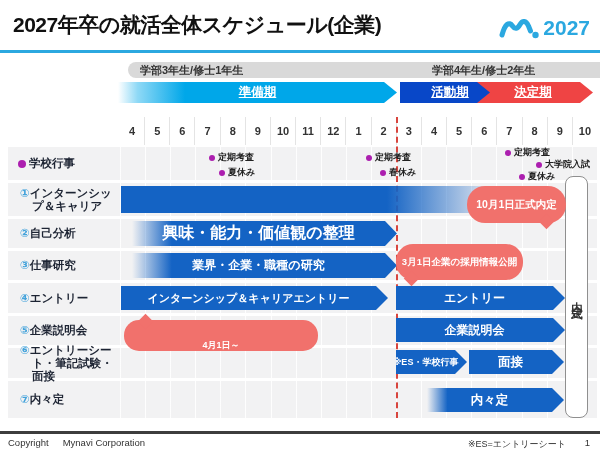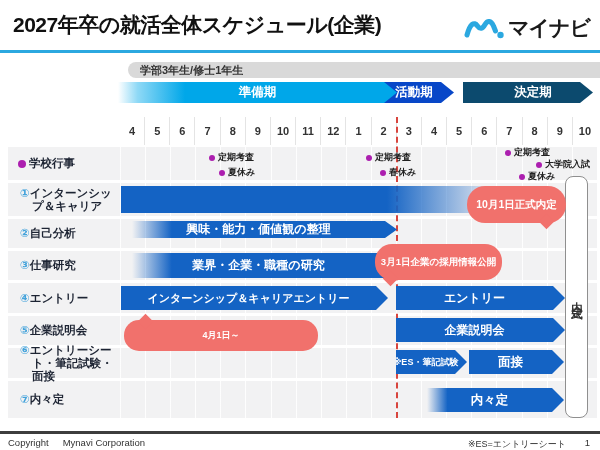--- a/index.html
+++ b/index.html
@@ -17,25 +17,25 @@
 
   
   .pill { left:128px; top:62px; width:479px; height:16px; background:#D9D9D9; border-radius:8px; }
   .pill span { position:absolute; top:1px; font-size:11px; font-weight:bold; color:#333; white-space:nowrap; }
   .pill .pl { left:12px; }
   .pill .pr { left:304px; }
 
   
   .phase { top:82px; height:21px; color:#fff; font-size:12.5px; font-weight:bold;
            text-align:center; line-height:21px; white-space:nowrap;
-           clip-path:polygon(0 0, calc(100% - 13px) 0, 100% 50%, calc(100% - 13px) 100%, 0 100%); }
+           clip-path:polygon(0 0, calc(100% - 13px) 0, 100% 50%, calc(100% - 13px) 100%, 0 100%);text-decoration:underline; }
   .ph1 { left:118px; width:279px; z-index:3;
          background:linear-gradient(90deg,#ffffff 0%,#8fd9f6 7%,#00A7E9 24%); }
-  .ph2 { left:364px; width:90px;  z-index:2; background:#0847C8; padding-left:10px; }
-  .ph3 { left:463px; width:130px; z-index:1; background:#0c4a6e; padding-left:10px; }
+  .ph2 { left:400px; width:90px;  z-index:2; background:#0847C8; padding-left:10px; }
+  .ph3 { left:463px; width:130px; z-index:1; background:#ef4444; padding-left:10px; }
 
   
   .months { left:120px; top:117px; width:477px; height:28px; display:flex; background:#fff; z-index:2; }
   .mc { flex:1; text-align:center; line-height:28px; font-size:11px; font-weight:bold; color:#333;
         border-left:1px solid #E4E4E4; }
   .mc:first-child { border-left:none; }
 
   
   .band { left:8px; width:589px; background:#F2F2F3; z-index:1; }
   .grid-overlay { left:120px; top:147px; width:477px; height:271px; z-index:2; pointer-events:none;
@@ -69,47 +69,48 @@
           border:1.5px solid #8F8F8F; border-radius:8px; z-index:5;
           display:flex; align-items:center; justify-content:center; }
   .nbox span { writing-mode:vertical-rl; font-size:11.5px; font-weight:bold; color:#333; letter-spacing:3px; }
 
   
   .bub { background:#F1716C; color:#fff; font-weight:bold; text-align:center; z-index:6;
          display:flex; flex-direction:row; align-items:center; justify-content:center; }
   .bub .tail { position:absolute; width:11px; height:11px; background:#F1716C; transform:rotate(45deg); }
   .bub1 { left:467px; top:186px; width:99px; height:37px; border-radius:18px; font-size:10.5px; line-height:13px; }
   .bub1 .tail { bottom:-4px; right:14px; }
-  .bub2 { left:375px; top:244px; width:127px; height:36px; border-radius:17px; font-size:9.5px; line-height:12px; }
+  .bub2 { left:396px; top:244px; width:127px; height:36px; border-radius:17px; font-size:9.5px; line-height:12px; }
   .bub2 .tail { bottom:-4px; left:10px; }
-  .bub3 { left:124px; top:320px; width:194px; height:31px; border-radius:15px; font-size:9px; line-height:11px; }
+  .bub3 { left:124px; top:320px; width:194px; height:31px; border-radius:15px; font-size:9px; line-height:11px;align-items:flex-end; }
   .bub3 .tail { top:-4px; left:16px; }
 
   
   .footer-rule { left:0; top:431px; width:600px; height:2.5px; background:#3D3D3D; }
   .f-copy { left:8px; top:437px; font-size:9.5px; color:#333; }
   .f-copy .co { margin-left:14px; }
   .f-note { right:34px; top:438px; font-size:9px; color:#333; }
   .f-page { right:10px; top:437px; font-size:9.5px; color:#333; }
 </style>
 </head>
 <body>
 
 <div class="abs title">2027年卒の就活全体スケジュール(企業)</div>
 <div class="abs logo">
   <svg width="40" height="28" viewBox="0 0 40 28">
     <path d="M3 21 C6 10, 10 7, 13.5 12 C16 15.5, 18.5 15, 21 10.5 C23.5 6, 27 6.5, 29.5 12 L31.5 17" fill="none" stroke="#2BA8E0" stroke-width="5" stroke-linecap="round" stroke-linejoin="round"></path>
     <circle cx="36.5" cy="21" r="3.2" fill="#2BA8E0"></circle>
   </svg>
-  <span class="logo-brand">マイナビ</span>
+  <span class="logo-year">2027</span>
 </div>
 <div class="abs header-rule"></div>
 
 <div class="abs pill">
   <span class="pl">学部3年生/修士1年生</span>
+  <span class="pr">学部4年生/修士2年生</span>
 </div>
 
 <div class="abs phase ph3">決定期</div>
 <div class="abs phase ph2">活動期</div>
 <div class="abs phase ph1">準備期</div>
 
 <div class="abs months">
   <span class="mc">4</span>
   <span class="mc">5</span>
   <span class="mc">6</span>
@@ -192,26 +193,26 @@
     <span>大学院入試</span>
   </div>
 <div class="abs ev" style="left:519px;top:170px;">
     <span class="edot"></span>
     <span>夏休み</span>
   </div>
 
 <div class="abs redline"></div>
 
 <div class="abs bar fadeR" style="left:121px;top:186px;width:380px;height:27px;"></div>
-<div class="abs bar tip fadeL" style="left:132px;top:221px;width:265px;height:17px;font-size:12px;">興味・能力・価値観の整理</div>
+<div class="abs bar tip fadeL" style="left:132px;top:221px;width:265px;height:25px;font-size:16px;">興味・能力・価値観の整理</div>
 <div class="abs bar tip fadeL" style="left:132px;top:253px;width:265px;height:25px;font-size:12px;">業界・企業・職種の研究</div>
 <div class="abs bar tip" style="left:121px;top:286px;width:267px;height:24px;font-size:11px;">インターンシップ＆キャリアエントリー</div>
 <div class="abs bar tip" style="left:396px;top:286px;width:169px;height:24px;font-size:12px;">エントリー</div>
 <div class="abs bar tip" style="left:396px;top:318px;width:169px;height:24px;font-size:12px;">企業説明会</div>
-<div class="abs bar tip" style="left:396px;top:350px;width:71px;height:24px;font-size:9px;">※ES・筆記試験</div>
+<div class="abs bar tip" style="left:396px;top:350px;width:71px;height:24px;font-size:9px;">※ES・学校行事</div>
 <div class="abs bar tip" style="left:469px;top:350px;width:95px;height:24px;font-size:12.5px;">面接</div>
 <div class="abs bar tip fadeL" style="left:427px;top:388px;width:137px;height:24px;font-size:12.5px;">内々定</div>
 
 <div class="abs nbox">
   <span>内定式</span>
 </div>
 
 <div class="abs bub bub1">
   <span>10月1日</span>
   <span>正式内定</span>

